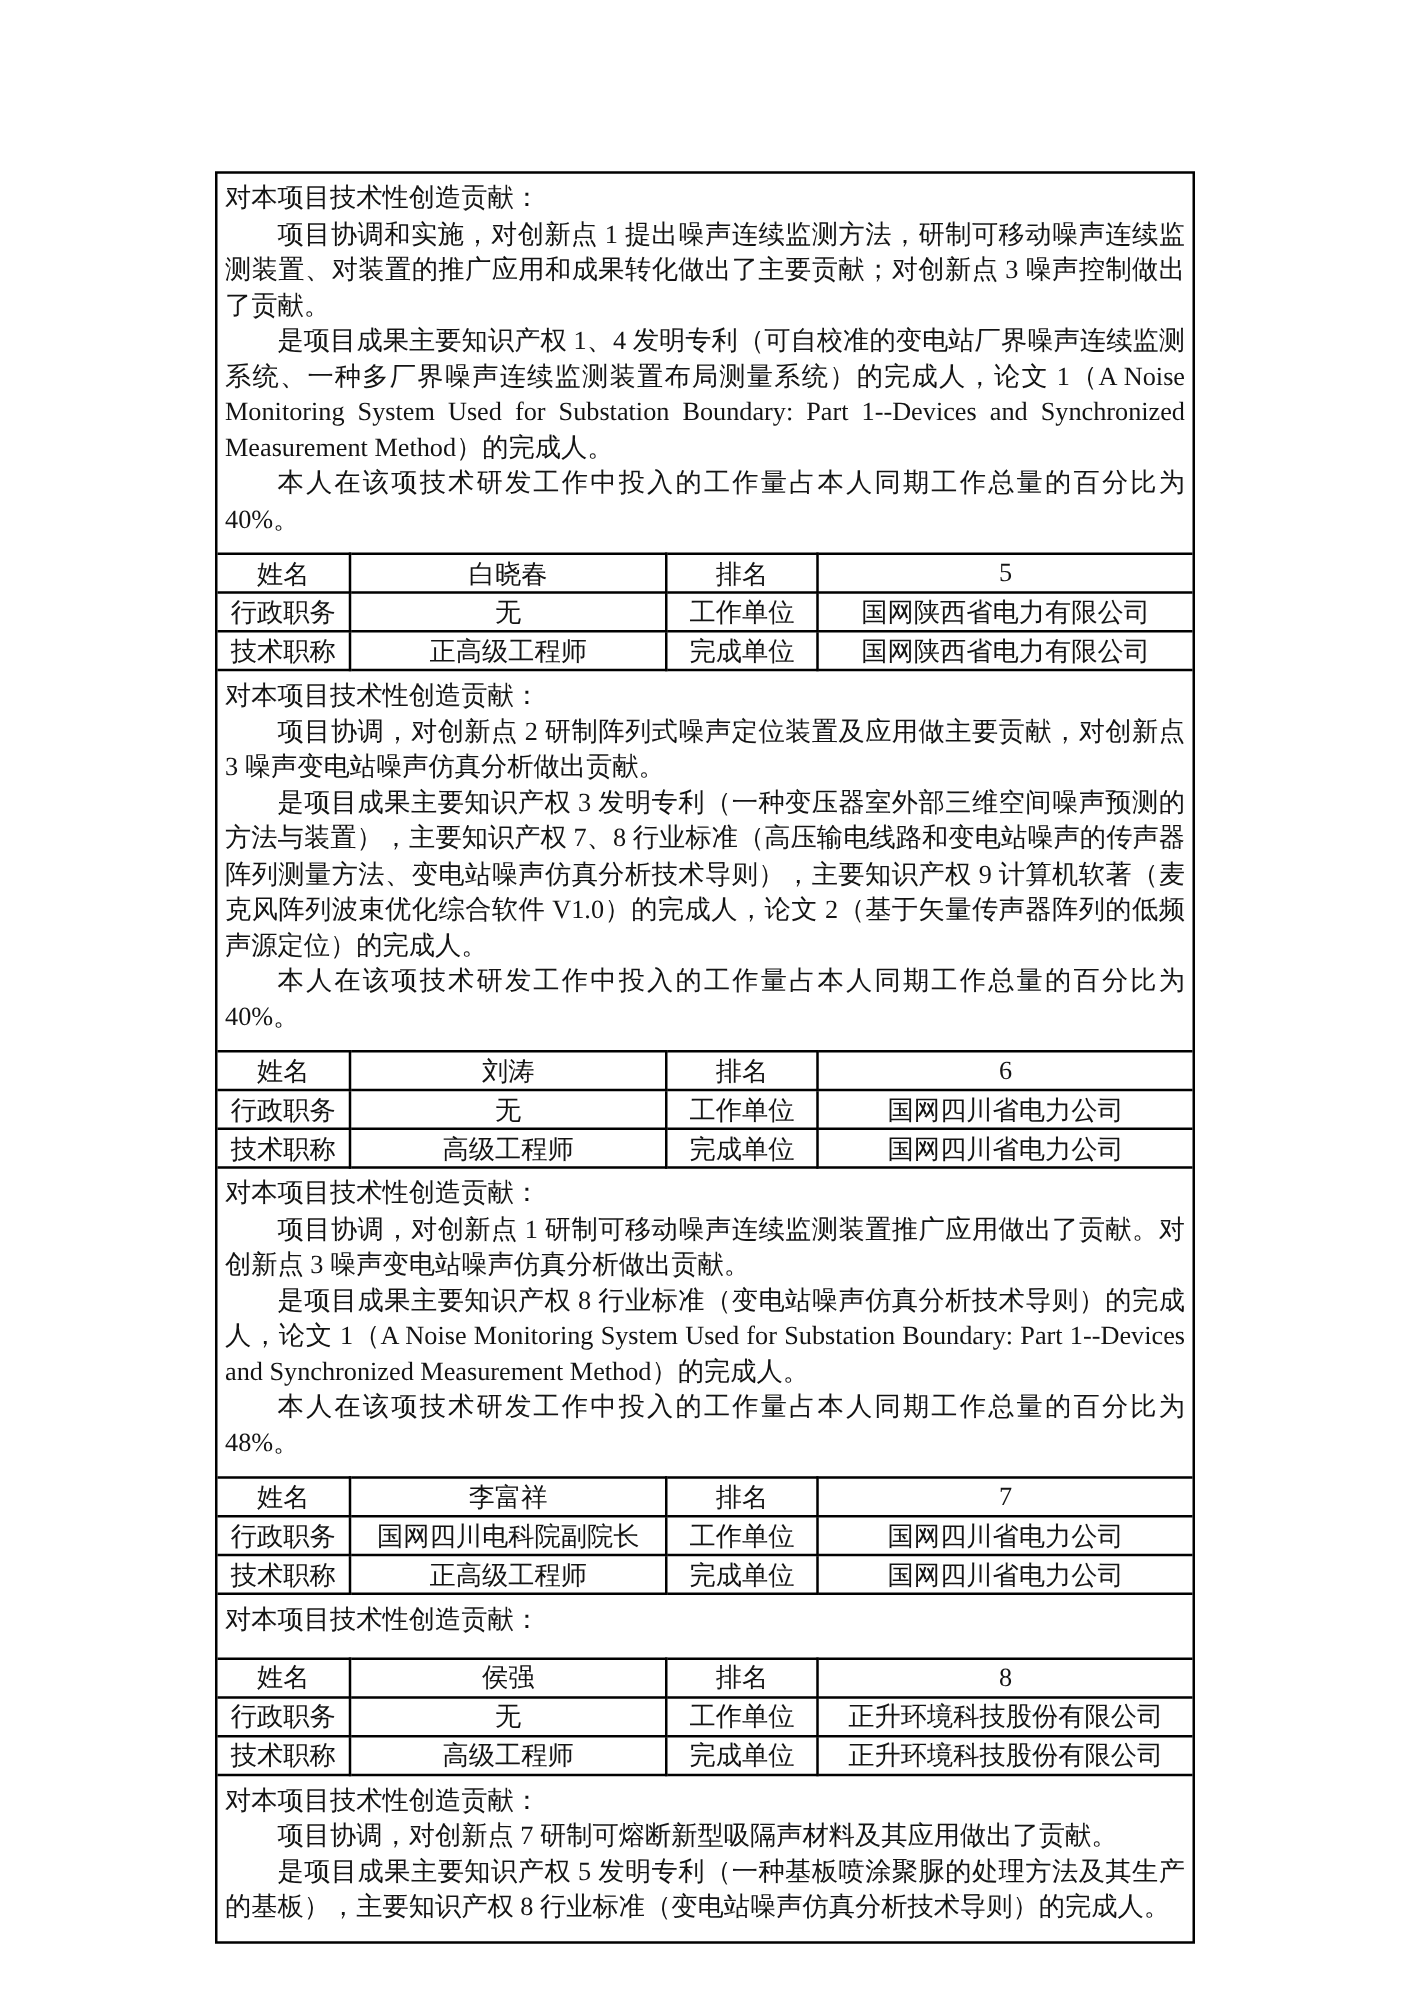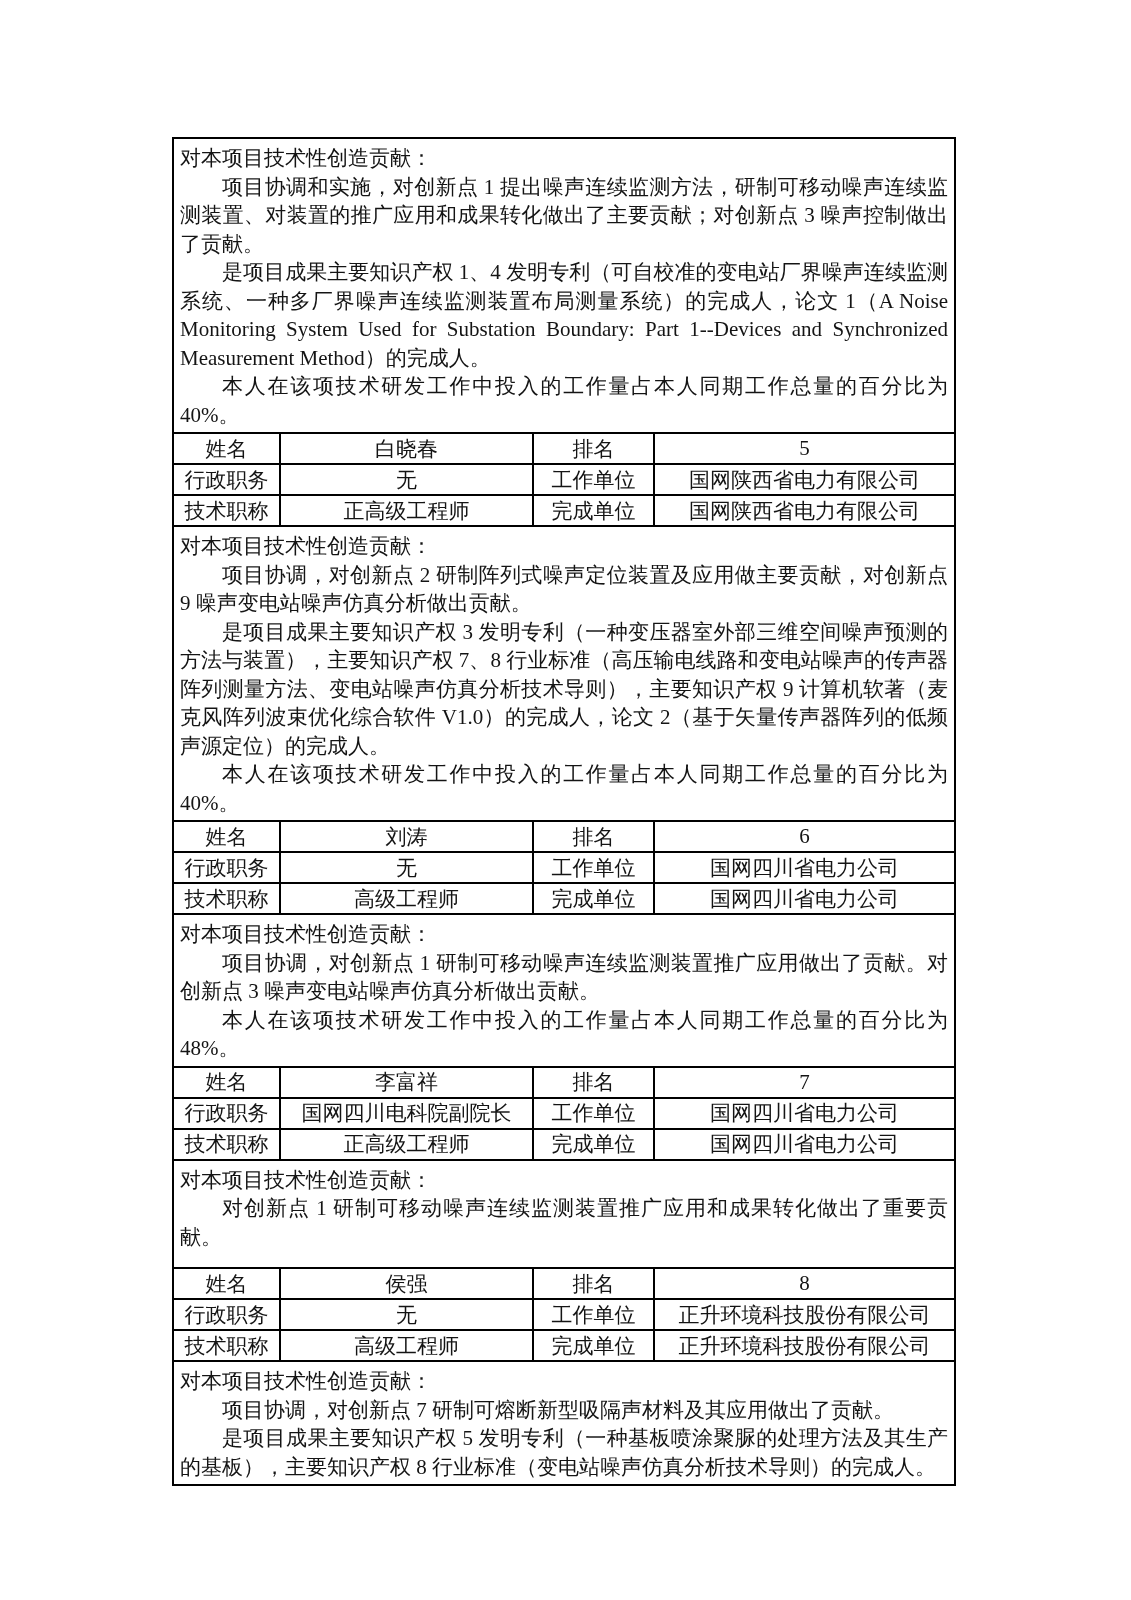--- a/index.html
+++ b/index.html
@@ -22,21 +22,21 @@
     position: absolute;
     left: 172px;
     top: 137px;
     width: 784px;
     border: 2px solid #000000;
     box-sizing: border-box;
     background: #ffffff;
   }
   .sec-text {
     box-sizing: border-box;
-    padding: 5px 6px 3px 6px;
+    padding: 5px 6px 13px 6px;
     font-size: 21px;
     line-height: 28.5px;
     text-align: justify;
     text-justify: inter-ideograph;
   }
   .sec-text .heading {
     text-indent: 0;
   }
   .sec-text p {
     margin: 0;
@@ -104,21 +104,21 @@
         <td>技术职称</td>
         <td>正高级工程师</td>
         <td>完成单位</td>
         <td>国网陕西省电力有限公司</td>
       </tr>
     </tbody>
       </table>
 
     <div class="sec-text">
       <div class="heading">对本项目技术性创造贡献：</div>
-      <p>项目协调，对创新点 2 研制阵列式噪声定位装置及应用做主要贡献，对创新点 9 噪声变电站噪声仿真分析做出贡献。</p>
+      <p>项目协调，对创新点 2 研制阵列式噪声定位装置及应用做主要贡献，对创新点 3 噪声变电站噪声仿真分析做出贡献。</p>
       <p>是项目成果主要知识产权 3 发明专利（一种变压器室外部三维空间噪声预测的方法与装置），主要知识产权 7、8 行业标准（高压输电线路和变电站噪声的传声器阵列测量方法、变电站噪声仿真分析技术导则），主要知识产权 9 计算机软著（麦克风阵列波束优化综合软件 V1.0）的完成人，论文 2（基于矢量传声器阵列的低频声源定位）的完成人。</p>
       <p>本人在该项技术研发工作中投入的工作量占本人同期工作总量的百分比为 40%。</p>
     </div>
 
     <table class="member">
       <colgroup>
           <col class="c1">
           <col class="c2">
           <col class="c3">
           <col class="c4">
@@ -141,20 +141,21 @@
         <td>高级工程师</td>
         <td>完成单位</td>
         <td>国网四川省电力公司</td>
       </tr>
     </tbody>
       </table>
 
     <div class="sec-text">
       <div class="heading">对本项目技术性创造贡献：</div>
       <p>项目协调，对创新点 1 研制可移动噪声连续监测装置推广应用做出了贡献。对创新点 3 噪声变电站噪声仿真分析做出贡献。</p>
+      <p>是项目成果主要知识产权 8 行业标准（变电站噪声仿真分析技术导则）的完成人，论文 1（A Noise Monitoring System Used for Substation Boundary: Part 1--Devices and Synchronized Measurement Method）的完成人。</p>
       <p>本人在该项技术研发工作中投入的工作量占本人同期工作总量的百分比为 48%。</p>
     </div>
 
     <table class="member">
       <colgroup>
           <col class="c1">
           <col class="c2">
           <col class="c3">
           <col class="c4">
         </colgroup>
@@ -175,21 +176,20 @@
         <td>技术职称</td>
         <td>正高级工程师</td>
         <td>完成单位</td>
         <td>国网四川省电力公司</td>
       </tr>
     </tbody>
       </table>
 
     <div class="sec-text pad-bottom">
       <div class="heading">对本项目技术性创造贡献：</div>
-      <p>对创新点 1 研制可移动噪声连续监测装置推广应用和成果转化做出了重要贡献。</p>
     </div>
 
     <table class="member">
       <colgroup>
           <col class="c1">
           <col class="c2">
           <col class="c3">
           <col class="c4">
         </colgroup>
       <tbody>

